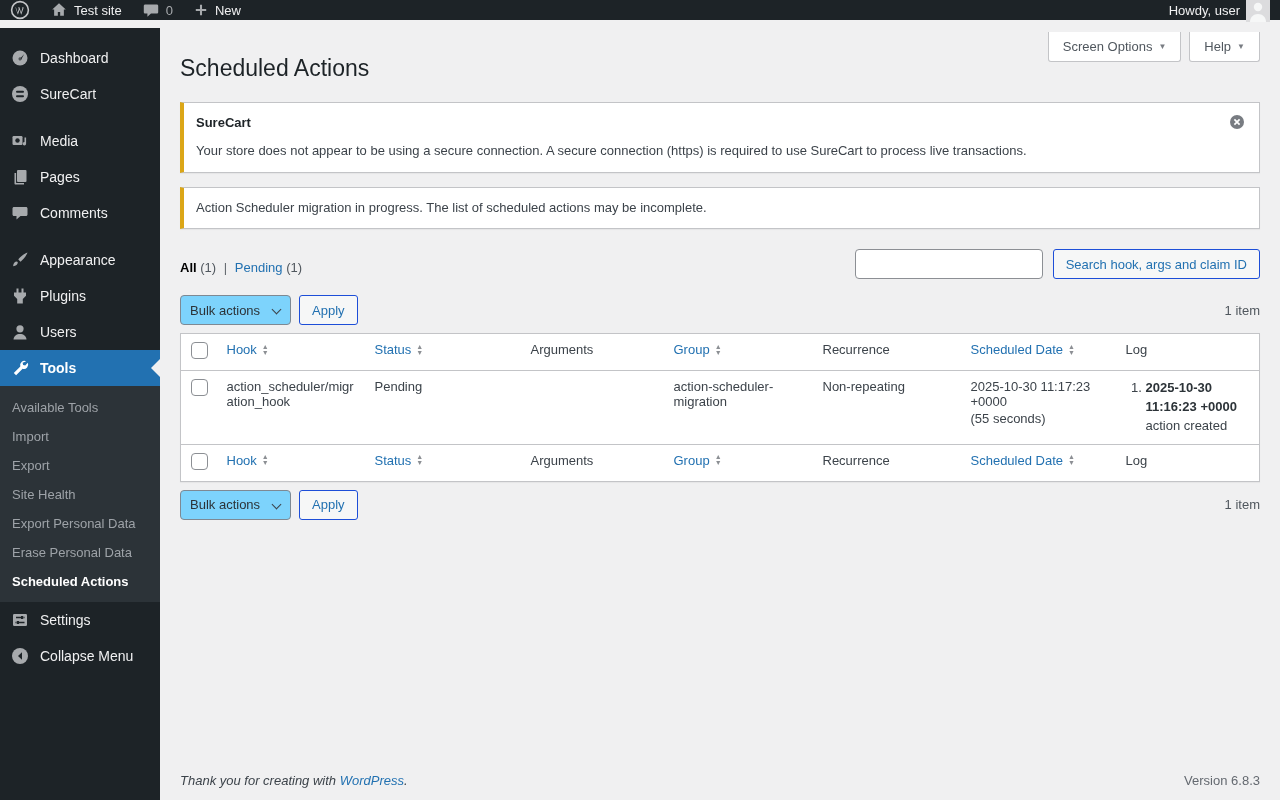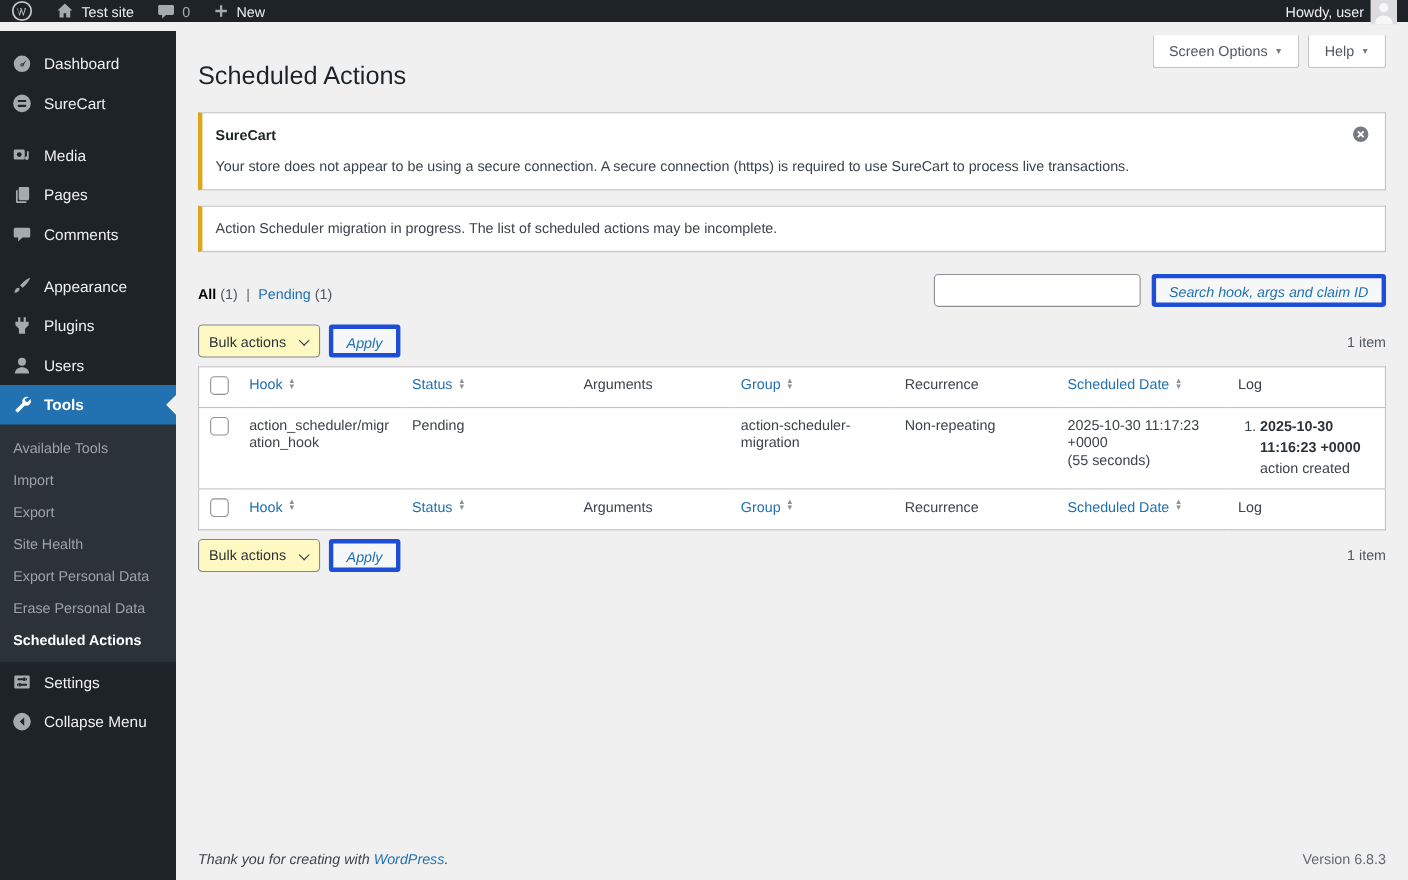--- a/index.html
+++ b/index.html
@@ -48,27 +48,27 @@
 
   .filter-row { display:flex; justify-content:space-between; align-items:flex-end; margin-top:20px;gap:39px; }
   .subsubsub { font-size:13px; padding-bottom:4px; }
   .subsubsub .current-filter { font-weight:700; color:#000; }
   .subsubsub .count { color:#50575e; }
   .subsubsub .sep { color:#646970; margin:0 4px; }
   .subsubsub a { color:#2271b1; text-decoration:none; cursor:pointer; }
 
   .search-box { display:flex; gap:10px; align-items:center; }
   .search-box input { width:188px; height:30px; border:1px solid #8c8f94; border-radius:4px; background:#fff; padding:0 8px; font-size:13px; }
-  .button { background:#f6f7f7; border:4px solid #1d4ed8; border-radius:3px; color:#2271b1;
-    font-size:13px; padding:5px 12px; height:30px; cursor:pointer; white-space:nowrap;font-style:italic; }
+  .button { background:#f6f7f7; border:1px solid #1d4ed8; border-radius:3px; color:#2271b1;
+    font-size:13px; padding:5px 12px; height:30px; cursor:pointer; white-space:nowrap; }
 
   .tablenav { display:flex; justify-content:space-between; align-items:center; margin:16px 0 8px; }
   .tablenav.bottom { margin:8px 0; }
   .tablenav-left { display:flex; gap:8px; align-items:center; }
-  .fake-select { background:#fef9c3; border:1px solid #7e8993; border-radius:4px; height:30px; padding:0 30px 0 9px;
+  .fake-select { background:#7dd3fc; border:1px solid #7e8993; border-radius:4px; height:30px; padding:0 30px 0 9px;
     display:flex; align-items:center; color:#2c3338; font-size:13px; position:relative; cursor:pointer; }
   .fake-select .chev { position:absolute; right:10px; top:10px; width:7px; height:7px;
     border-right:1.5px solid #3c434a; border-bottom:1.5px solid #3c434a; transform:rotate(45deg); }
   .item-count { color:#50575e; font-size:13px; }
 
   table { width:100%; border-collapse:collapse; background:#fff; border:1px solid #c3c4c7;
     box-shadow:0 1px 1px rgba(0,0,0,.04); table-layout:fixed; }
   th, td { text-align:left; vertical-align:top; font-size:13px; font-weight:400; padding:8px 10px; color:#3c434a; word-wrap:break-word; }
   thead tr, tfoot tr { border-bottom:1px solid #c3c4c7; }
   tfoot tr { border-bottom:none; border-top:1px solid #c3c4c7; }

